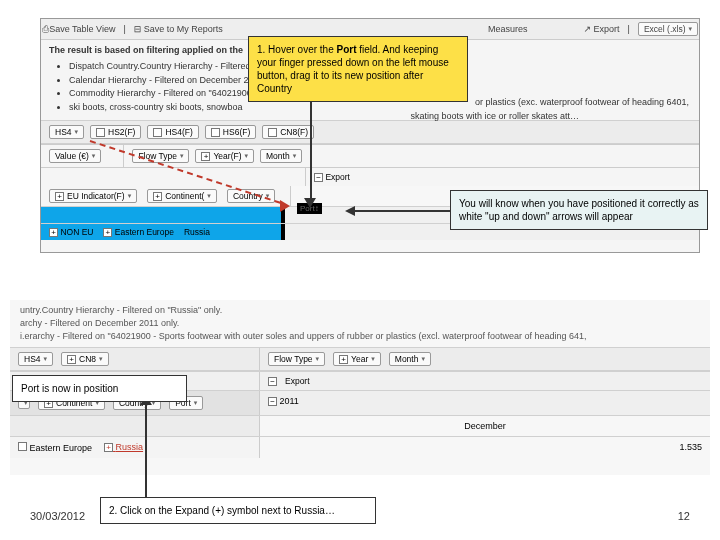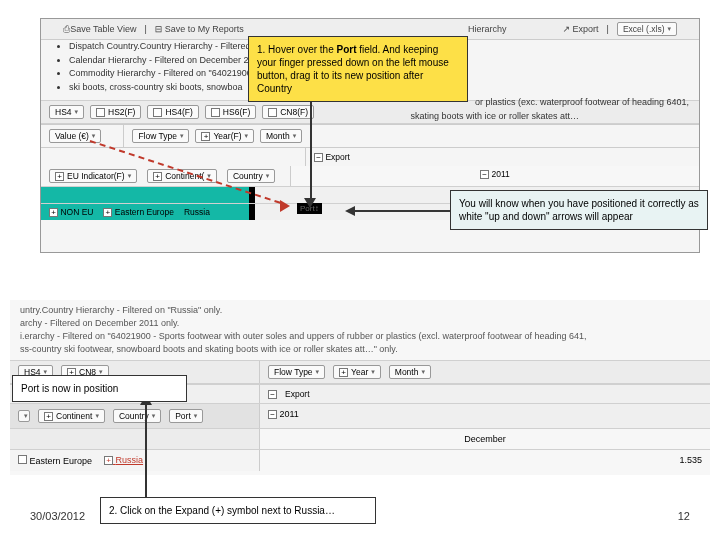--- a/index.html
+++ b/index.html
@@ -18,21 +18,21 @@
     left: 40px;
     right: 20px;
     border: 1px solid #999;
     background: #f5f5f5;
     height: 235px;
   }
 
   .toolbar {
     display: flex;
     font-size: 9px;
-    padding: 3px 22px;
+    padding: 3px 1px;
     border-bottom: 1px solid #ccc;
     background: #eee;
     color: #444;
     gap: 8px;
     align-items: center;
   }
   .toolbar .spacer { flex: 1; }
 
   .result-text {
     font-size: 9px;
@@ -92,21 +92,21 @@
   }
   .year-row > div { padding: 3px 8px; }
   .year-row .labels { width: 250px; display:flex; gap: 10px; border-right:1px solid #ccc; }
   .year-row .yearcell { flex:1; background:#f7f7f7; }
 
   .month-row {
     display: flex;
     font-size: 8.5px;
     border-bottom: 1px solid #d0d0d0;
   }
-  .month-row .labels { width: 214px; display:flex; gap: 10px; border-right:6px solid #000000; padding:3px 8px; background:#14b8a6;}
+  .month-row .labels { width: 244px; display:flex; gap: 10px; border-right:4px solid #000000; padding:3px 8px; background:#0ea5e9;}
   .month-row .monthcell { flex:1; padding:3px 8px; text-align:center; background:#f0f0f0;}
 
   
   .callout {
     position: absolute;
     background: #fde047;
     border: 1px solid #333;
     padding: 6px 8px;
     font-size: 10px;
     line-height: 1.3;
@@ -249,27 +249,28 @@
 </style>
 </head>
 <body>
 
 <div class="screenshot-top">
   <div class="toolbar">
     <span>⎙Save Table View</span>
     <span>|</span>
     <span>⊟ Save to My Reports</span>
     <span class="spacer"></span>
-    <span>Hierarchy</span>
+    <span>Measures</span>
     <span style="width:40px"></span>
     <span>↗ Export</span>
     <span>|</span>
     <span class="pill dd">Excel (.xls)</span>
   </div>
 
+  <div class="result-text">The result is based on filtering applied on the</div>
   <ul class="bullets">
     <li>Dispatch Country.Country Hierarchy - Filtered o</li>
     <li>Calendar Hierarchy - Filtered on December 201</li>
     <li>Commodity Hierarchy - Filtered on "64021900</li>
     <li><span>ski boots, cross-country ski boots, snowboa</span></li>
   </ul>
   <div style="position:absolute; right:10px; top:78px; font-size:9px; color:#333;">or plastics (exc. waterproof footwear of heading 6401,</div>
   <div style="position:absolute; right:120px; top:92px; font-size:9px; color:#333;">skating boots with ice or roller skates att…</div>
 
   <div class="row bordered">
@@ -355,21 +356,20 @@
 <div class="red-dashed"></div>
 <div class="red-arrowhead"></div>
 <div class="arrow2"></div>
 <div class="arrow2-head"></div>
 
 <div class="screenshot-bottom">
   <div class="sb-text">
     <div>untry.Country Hierarchy - Filtered on "Russia" only.</div>
     <div>archy - Filtered on December 2011 only.</div>
     <div>i.erarchy - Filtered on "64021900 - Sports footwear with outer soles and uppers of rubber or plastics (excl. waterproof footwear of heading 641,</div>
-    <div>ss-country ski footwear, snowboard boots and skating boots with ice or roller skates att…" only.</div>
   </div>
 
   <div class="sb-row">
     <div class="left">
       <span class="pill dd">HS4</span>
       <span class="pill dd">
           <span class="chk plus"></span>
           <span>CN8</span>
         </span>
     </div>

